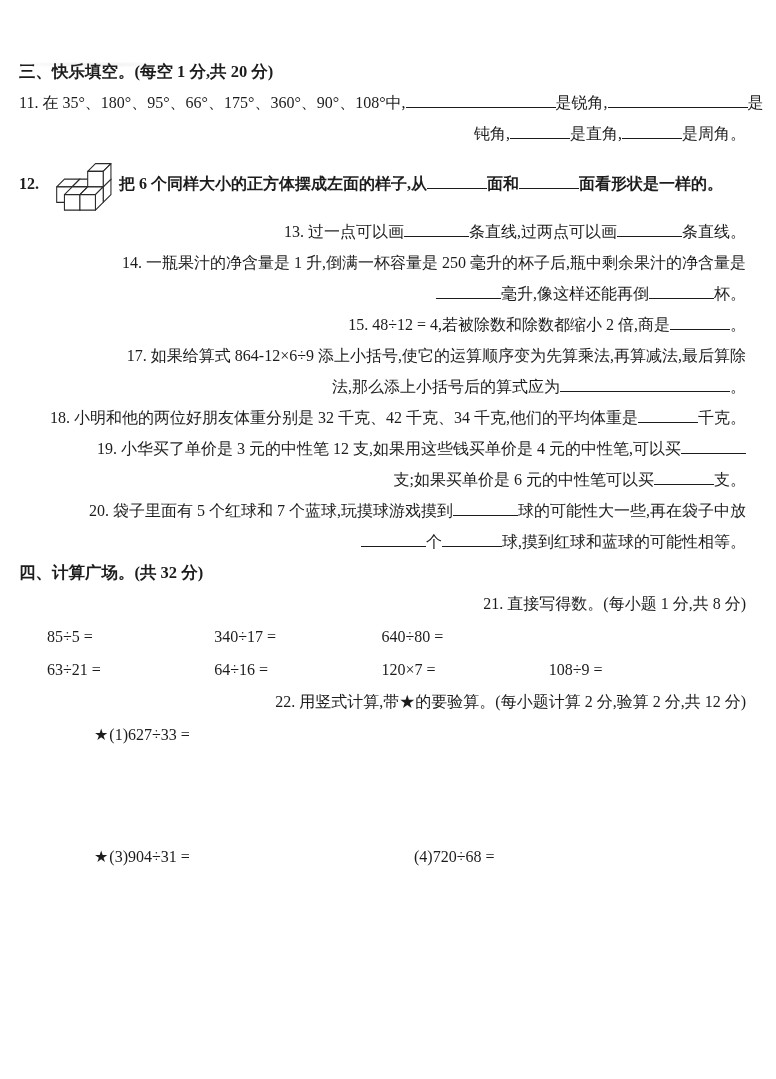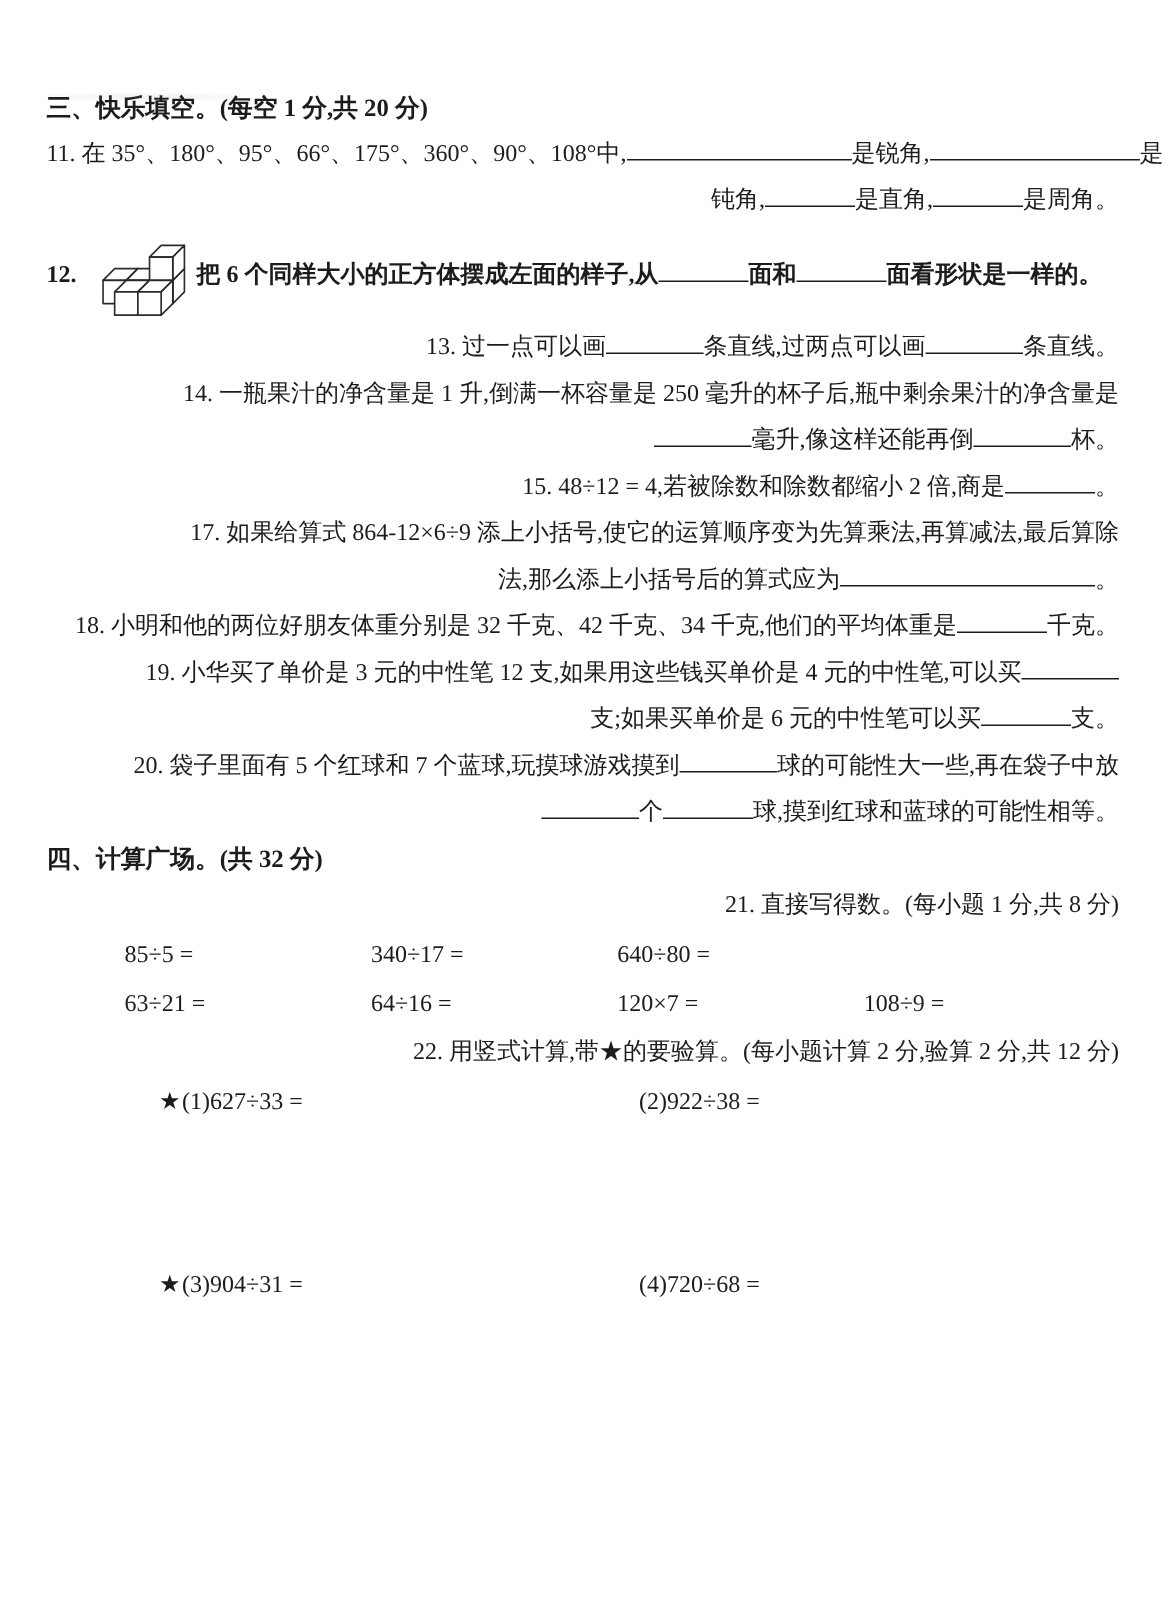--- a/index.html
+++ b/index.html
@@ -6,21 +6,21 @@
   body{
     width:776px;height:1079px;
     font-family:"Liberation Serif","DejaVu Serif",serif;
     color:#1c1c1c;
     overflow:hidden;
     position:relative;
   }
   .sheet{
     box-sizing:border-box;
     width:776px;height:1079px;
-    padding:56px 30px 20px 31px;
+    padding:56px 30px 20px 19px;
   }
   .sec-heading{
     font-weight:bold;
     font-size:16.5px;
     line-height:31px;
     white-space:nowrap;
   }
   .item{
     font-size:16px;
     line-height:31px;
@@ -52,21 +52,21 @@
   .fig-row svg{flex:0 0 auto;margin:0 4px 0 2px;}
   .fig-row .fig-text{flex:0 0 auto;}
   
   .calc-grid{
     display:grid;
     grid-template-columns:repeat(4,1fr);
     padding:2px 30px 0 28px;
     font-size:16px;
     line-height:31px;
   }
-  .calc-cell{white-space:nowrap;margin-left:24px;}
+  .calc-cell{white-space:nowrap;}
   .vert-grid{
     display:grid;
     grid-template-columns:320px 1fr;
     padding:2px 0 0 28px;
     font-size:16px;
     line-height:31px;
   }
   .vert-cell{white-space:nowrap;margin-left:47px;}
   .row-gap{margin-bottom:89px;}
   .star{letter-spacing:1px;}
@@ -195,20 +195,19 @@
     <div class="calc-cell">120×7 =</div>
     <div class="calc-cell">108÷9 =</div>
   </div>
 
   <div class="item" style="margin-top:1px;">
     <div class="line first"><span>22. 用竖式计算,带★的要验算。(每小题计算 2 分,验算 2 分,共 12 分)</span></div>
   </div>
 
   <div class="vert-grid row-gap">
     <div class="vert-cell"><span class="star">★</span><span>(1)627÷33 =</span></div>
-    <div class="vert-cell"><span class="star"></span><span>(2)922÷38 =</span></div>
   </div>
   <div class="vert-grid">
     <div class="vert-cell"><span class="star">★</span><span>(3)904÷31 =</span></div>
     <div class="vert-cell"><span class="star"></span><span>(4)720÷68 =</span></div>
   </div>
 
 </div>
 
 </body></html>

